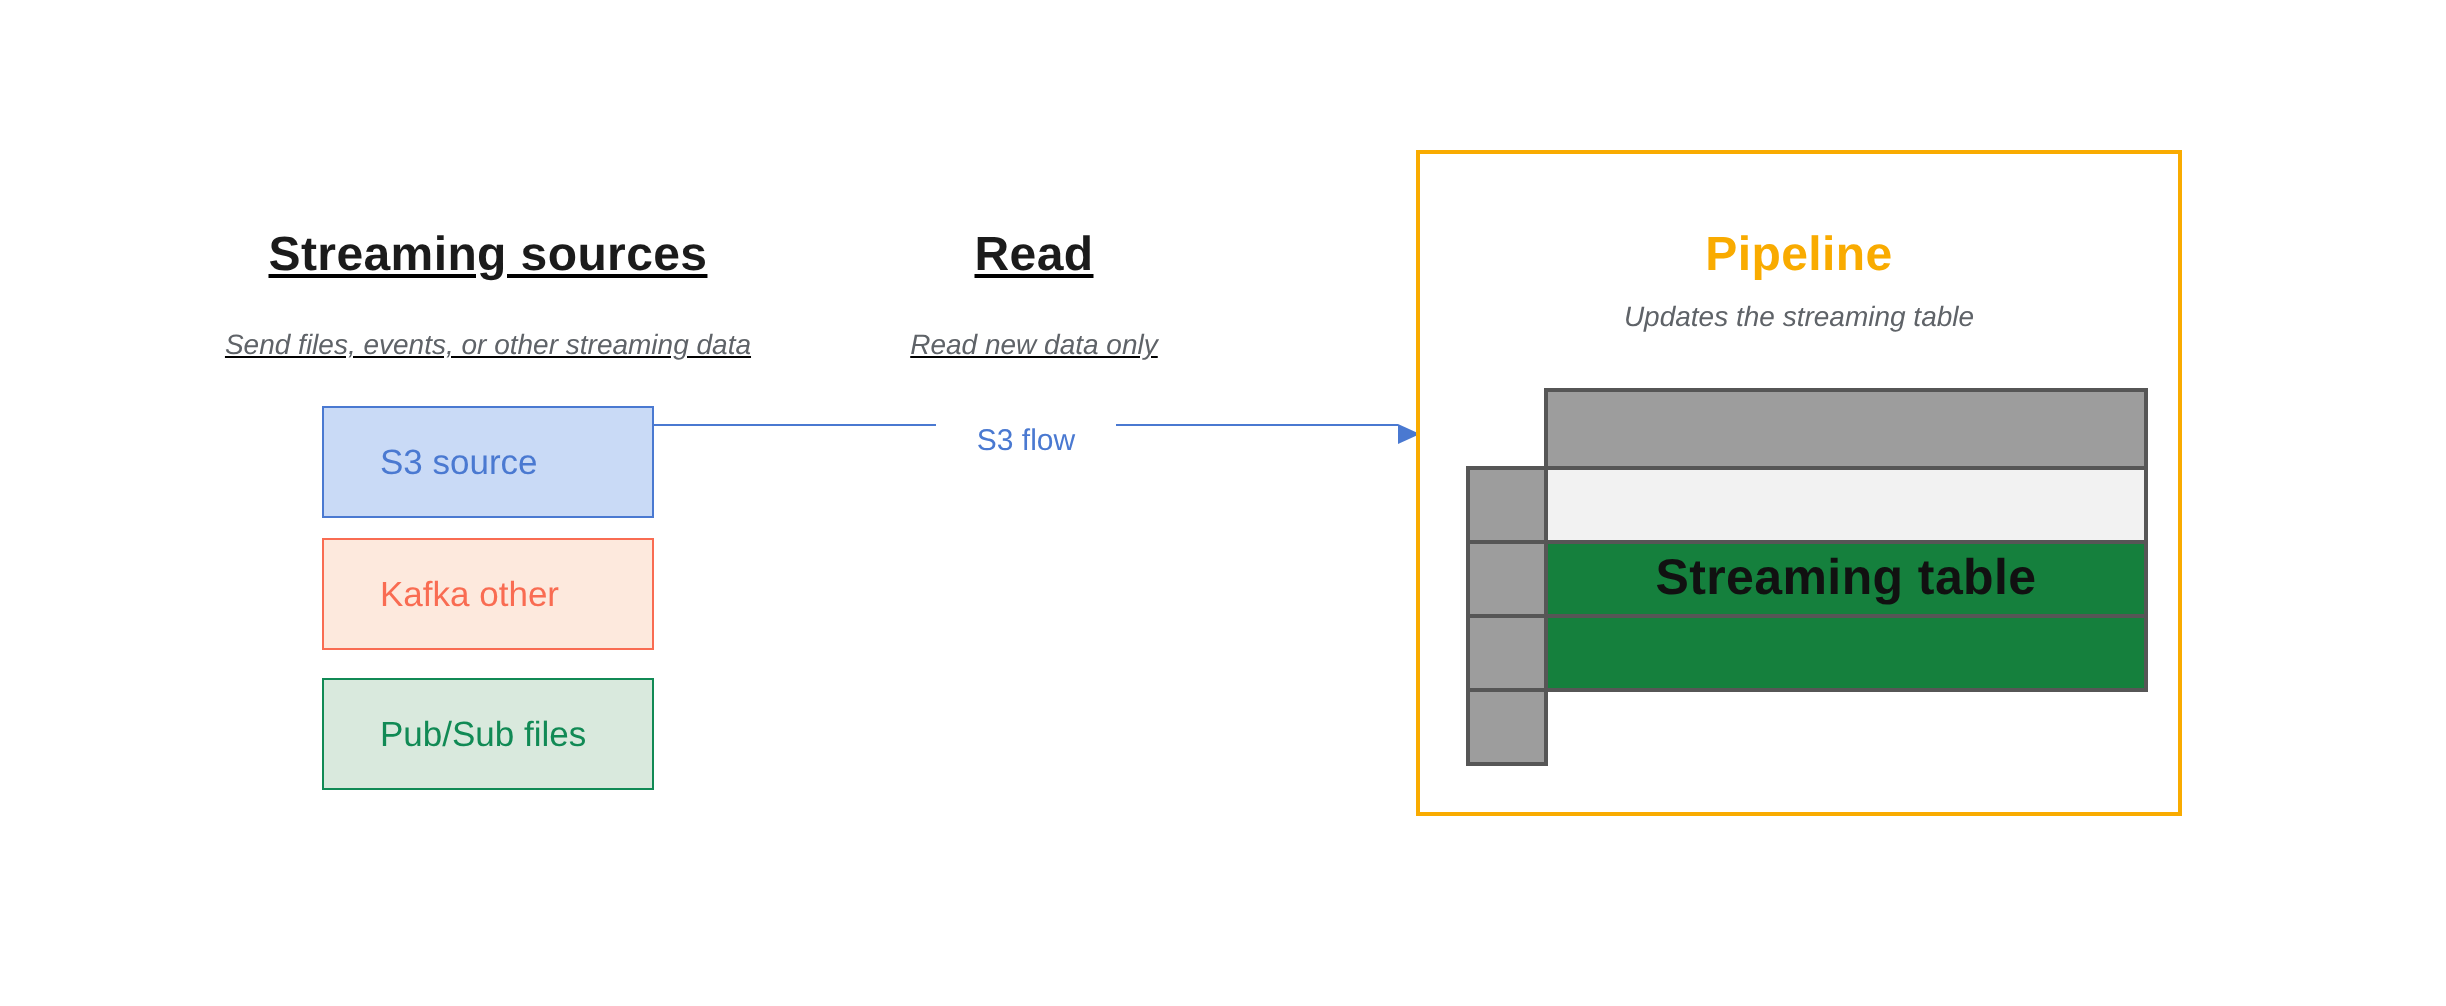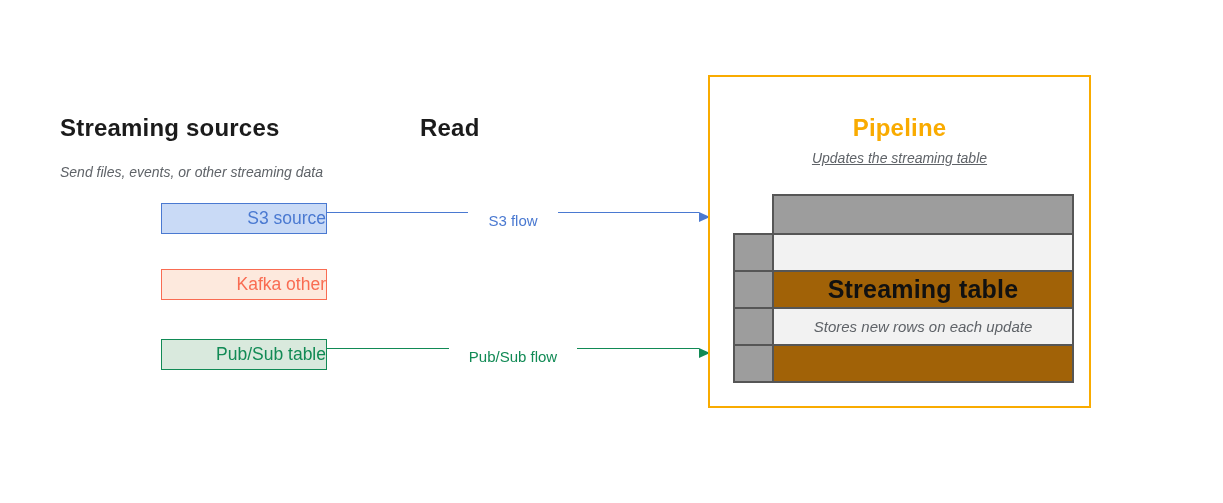--- a/index.html
+++ b/index.html
@@ -1,40 +1,40 @@
 <!DOCTYPE html>
 <html><head>
 <meta charset="utf-8">
 <style>
   html,body{margin:0;padding:0;background:#ffffff;}
   .canvas{
     position:relative;width:1223px;height:503px;background:#ffffff;
     font-family:"Liberation Sans", sans-serif;overflow:hidden;
   }
   
-  .col-head{position:absolute;}
+  .col-head{position:absolute;text-align:center;text-decoration:underline;}
   .col-title{font-size:24px;font-weight:700;color:#1b1b1b;letter-spacing:.2px;}
   .col-sub{font-size:14px;font-style:italic;color:#5f6368;margin-top:22px;}
   .head-sources{left:60px;top:114px;width:368px;}
   .head-flows{left:420px;top:114px;width:194px;}
 
   
   .pipeline-box{
     position:absolute;left:708px;top:75px;width:383px;height:333px;
     border:2px solid #f9ab00;box-sizing:border-box;text-align:center;
   }
   .pipeline-title{font-size:24px;font-weight:700;color:#f9ab00;margin-top:37px;letter-spacing:.2px;text-align:center;}
-  .pipeline-sub{font-size:14px;font-style:italic;color:#5f6368;margin-top:8px;text-decoration:underline;}
+  .pipeline-sub{font-size:14px;font-style:italic;color:#5f6368;margin-top:8px;}
 
   
   .src-box{
-    position:absolute;left:161px;width:166px;height:31px;box-sizing:border-box;
-    display:flex;align-items:center;justify-content:flex-end;
+    position:absolute;left:161px;width:166px;height:56px;box-sizing:border-box;
+    display:flex;align-items:center;justify-content:flex-start;
     border:1.5px solid var(--c);background:var(--fill);
-    font-size:17.5px;color:var(--c);
+    font-size:17.5px;color:var(--c);padding-left:28px;
   }
   .src-s3{--c:#4a79d1;--fill:#c9daf6;}
   .src-kafka{--c:#f96c52;--fill:#fde9dd;}
   .src-pubsub{--c:#118a55;--fill:#d9e9dd;}
 
   
   .flow{
     position:absolute;left:327px;width:383px;height:22px;
     display:flex;
   }
@@ -57,77 +57,69 @@
     box-sizing:border-box;margin-top:-2px;
   }
   .tbl-leftcol .cell:first-child{margin-top:0;}
   .tbl-rows{position:absolute;left:62px;top:156px;width:302px;}
   .tbl-rows .row{
     height:39px;border:2px solid #565656;box-sizing:border-box;margin-top:-2px;
     display:flex;align-items:center;justify-content:center;
   }
   .tbl-rows .row:first-child{margin-top:0;}
   .row-light{background:#f2f2f2;}
-  .row-white{background:#a16207;}
+  .row-white{background:#15803d;}
   .tbl-title{font-size:25px;font-weight:700;color:#111111;letter-spacing:.2px;}
   .tbl-caption{font-size:15px;font-style:italic;color:#5f6368;}
 </style>
 </head>
 <body>
 
 <div class="canvas">
 
   <div class="col-head head-sources">
     <div class="col-title">Streaming sources</div>
     <div class="col-sub">Send files, events, or other streaming data</div>
   </div>
 
   <div class="col-head head-flows">
     <div class="col-title">Read</div>
+    <div class="col-sub">Read new data only</div>
   </div>
 
   <div class="src-box src-s3" style="top:203px">
     <span>S3 source</span>
   </div>
   <div class="src-box src-kafka" style="top:269px">
     <span>Kafka other</span>
   </div>
   <div class="src-box src-pubsub" style="top:339px">
-    <span>Pub/Sub table</span>
+    <span>Pub/Sub files</span>
   </div>
 
   <div class="flow src-s3" style="top:212px">
     <div class="fline"></div>
     <div class="flabel">S3 flow</div>
-    <div class="fline"></div>
-    <div class="farrow"></div>
-  </div>
-  <div class="flow src-pubsub" style="top:348px">
-    <div class="fline"></div>
-    <div class="flabel">Pub/Sub flow</div>
     <div class="fline"></div>
     <div class="farrow"></div>
   </div>
 
   <div class="pipeline-box">
     <div class="pipeline-title">Pipeline</div>
     <div class="pipeline-sub">Updates the streaming table</div>
 
     <div class="tbl-header"></div>
     <div class="tbl-leftcol">
       <div class="cell"></div>
       <div class="cell"></div>
       <div class="cell"></div>
       <div class="cell"></div>
     </div>
     <div class="tbl-rows">
       <div class="row row-light"></div>
       <div class="row row-white">
         <span class="tbl-title">Streaming table</span>
       </div>
-      <div class="row row-light">
-        <span class="tbl-caption">Stores new rows on each update</span>
-      </div>
       <div class="row row-white"></div>
     </div>
   </div>
 
 </div>
 
 </body></html>

